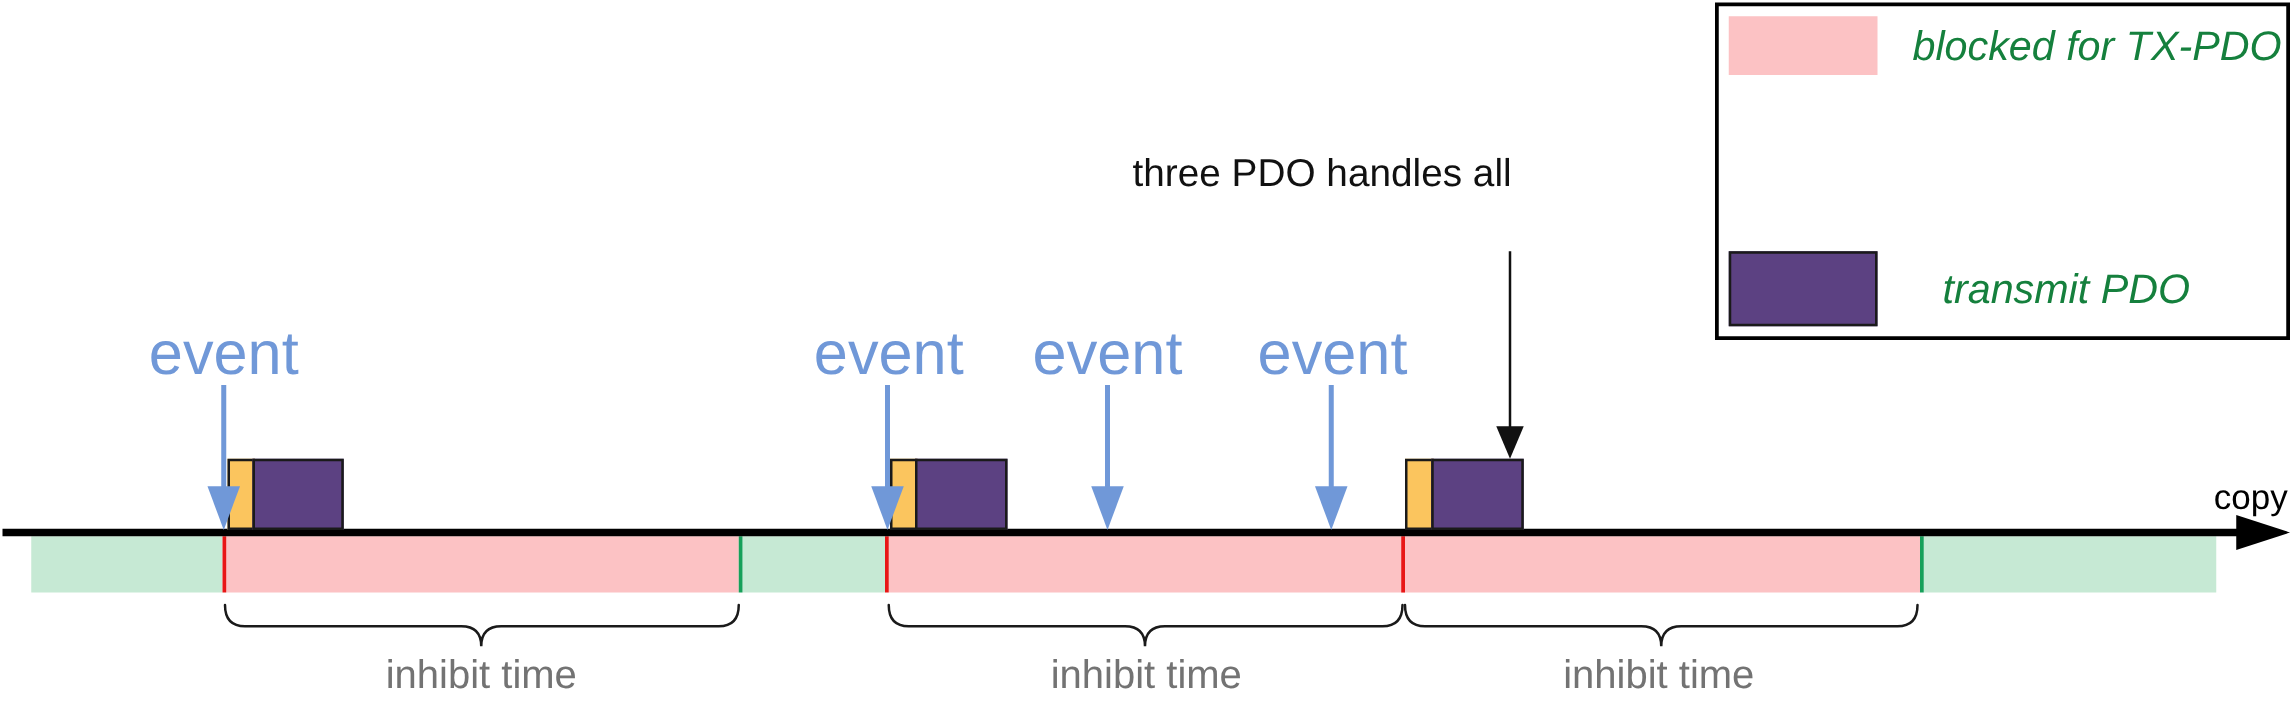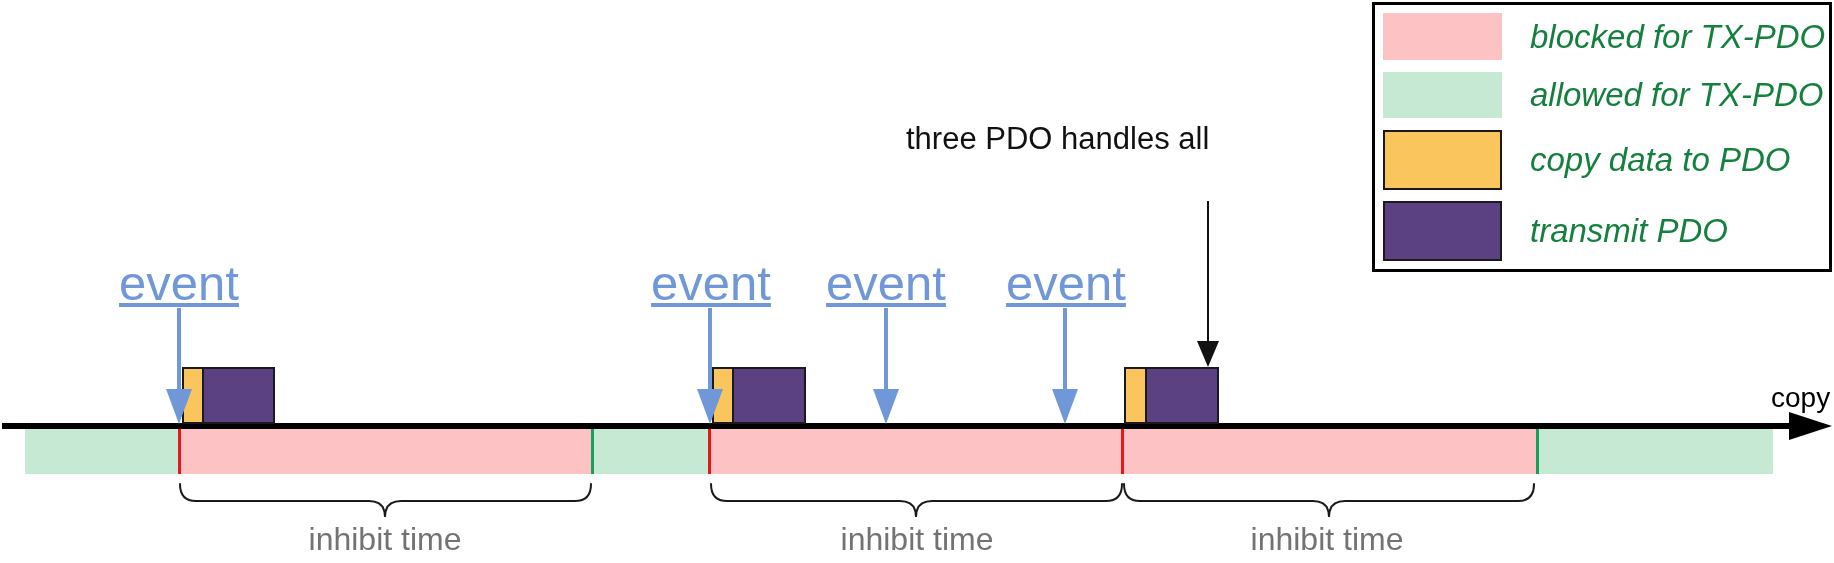--- a/index.html
+++ b/index.html
@@ -17,21 +17,21 @@
   .legend-label{margin-left:28px;font-size:33px;color:#15803d;white-space:nowrap;font-style:italic;}
 
   
   .annotation{position:absolute;left:906px;top:119px;font-size:31px;line-height:39px;color:#111;}
   .ann-line{position:absolute;left:1207px;top:201px;width:2px;height:141px;background:#111;}
   .ann-head{position:absolute;left:1197px;top:341px;width:0;height:0;
     border-left:11px solid transparent;border-right:11px solid transparent;border-top:26px solid #111;}
 
   
   .event-label{position:absolute;top:255px;transform:translateX(-50%);
-    font-size:49px;white-space:nowrap;text-decoration:underline;}
+    font-size:49px;white-space:nowrap;}
   .ev-line{position:absolute;top:308px;width:4px;height:82px;}
   .ev-head{position:absolute;top:389px;width:0;height:0;
     border-left:13px solid transparent;border-right:13px solid transparent;border-top:35px solid #7098d8;}
 
   
   .axis-line{position:absolute;left:2px;top:423px;width:1790px;height:6px;background:#000;}
   .axis-head{position:absolute;left:1789px;top:412px;width:0;height:0;
     border-top:14px solid transparent;border-bottom:14px solid transparent;border-left:43px solid #000;}
   .axis-label{position:absolute;left:1771px;top:382px;font-size:28px;color:#000;white-space:nowrap;}
 
@@ -108,27 +108,19 @@
 
   <div class="inhibit-label" style="left:385px;">inhibit time</div>
   <div class="inhibit-label" style="left:917px;">inhibit time</div>
   <div class="inhibit-label" style="left:1327px;">inhibit time</div>
 
   <div class="legend">
     <div class="legend-row" style="top:8px;height:47px;">
       <span class="swatch" style="background-color: rgb(252, 194, 196);"></span>
       <span class="legend-label">blocked for TX-PDO</span>
     </div>
-    <div class="legend-row" style="top:67px;height:46px;">
-      <span class="swatch" style="background-color: rgb(198, 233, 212);"></span>
-      <span class="legend-label">allowed for TX-PDO</span>
-    </div>
-    <div class="legend-row" style="top:125px;height:60px;">
-      <span class="swatch bordered" style="background-color: rgb(251, 197, 94);"></span>
-      <span class="legend-label">copy data to PDO</span>
-    </div>
-    <div class="legend-row" style="top:196px;height:60px;">
+    <div class="legend-row" style="top:196px;height:60px;gap:24px;">
       <span class="swatch bordered" style="background-color: rgb(92, 65, 130);"></span>
       <span class="legend-label">transmit PDO</span>
     </div>
   </div>
 
 </div>
 
 </body></html>

